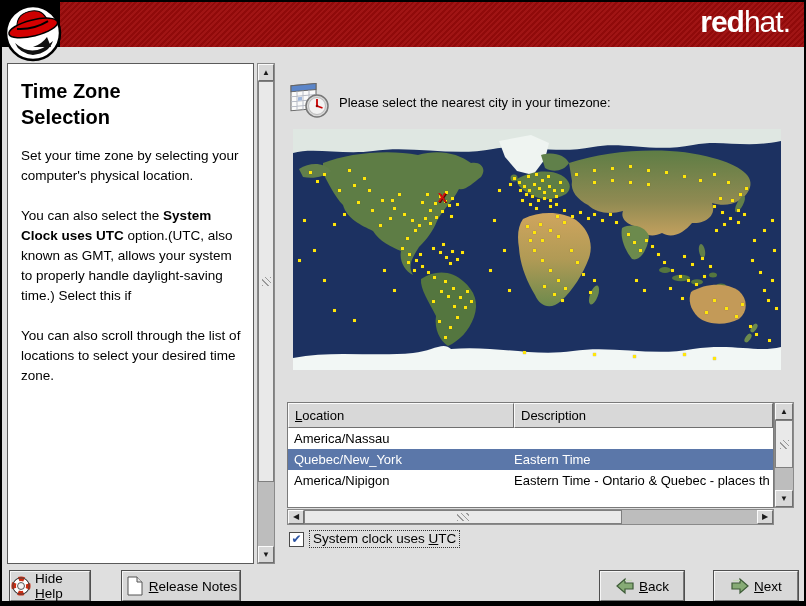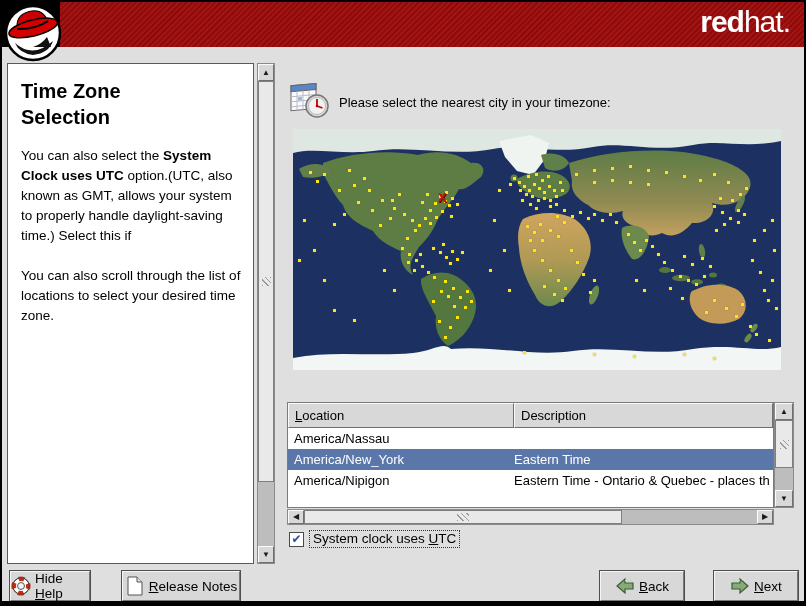--- a/index.html
+++ b/index.html
@@ -84,20 +84,21 @@
       <ellipse cx="30" cy="25" rx="25" ry="8" fill="#d40000" stroke="#000" stroke-width="1.5"></ellipse>
       <path d="M14,22 Q30,27 46,22" stroke="#000" stroke-width="2" fill="none"></path>
     </g>
   </svg>
   <div class="brand">
     <span class="bold">red</span><span>hat</span><span>.</span>
   </div>
 
   <div class="help">
     <h1>Time Zone Selection</h1>
+    <p>Set your time zone by selecting your computer's physical location.</p>
     <p><span>You can also select the </span><b>System Clock uses UTC</b><span> option.(UTC, also known as GMT, allows your system to properly handle daylight-saving time.) Select this if</span></p>
     <p>You can also scroll through the list of locations to select your desired time zone.</p>
   </div>
 
   <div class="sb help-sb">
     <div class="sb-btn" style="left:0;top:0;width:16px;height:17px;">
         <span>▲</span>
       </div>
     <div class="sb-thumb" style="left:0;top:17px;width:16px;height:401px;">
         <span class="grip"></span>
@@ -381,21 +382,21 @@
         </div>
       <div class="th th-desc">
           <span>Description</span>
         </div>
     </div>
     <div class="tr">
       <div class="td-loc">America/Nassau</div>
       <div class="td-desc"></div>
     </div>
     <div class="tr selected">
-      <div class="td-loc">America/New_York</div>
+      <div class="td-loc">Quebec/New_York</div>
       <div class="td-desc">Eastern Time</div>
     </div>
     <div class="tr">
       <div class="td-loc">America/Nipigon</div>
       <div class="td-desc">Eastern Time - Ontario &amp; Quebec - places th</div>
     </div>
   </div>
 
   <div class="sb tz-vsb">
     <div class="sb-btn" style="left:0;top:0;width:18px;height:17px;">

